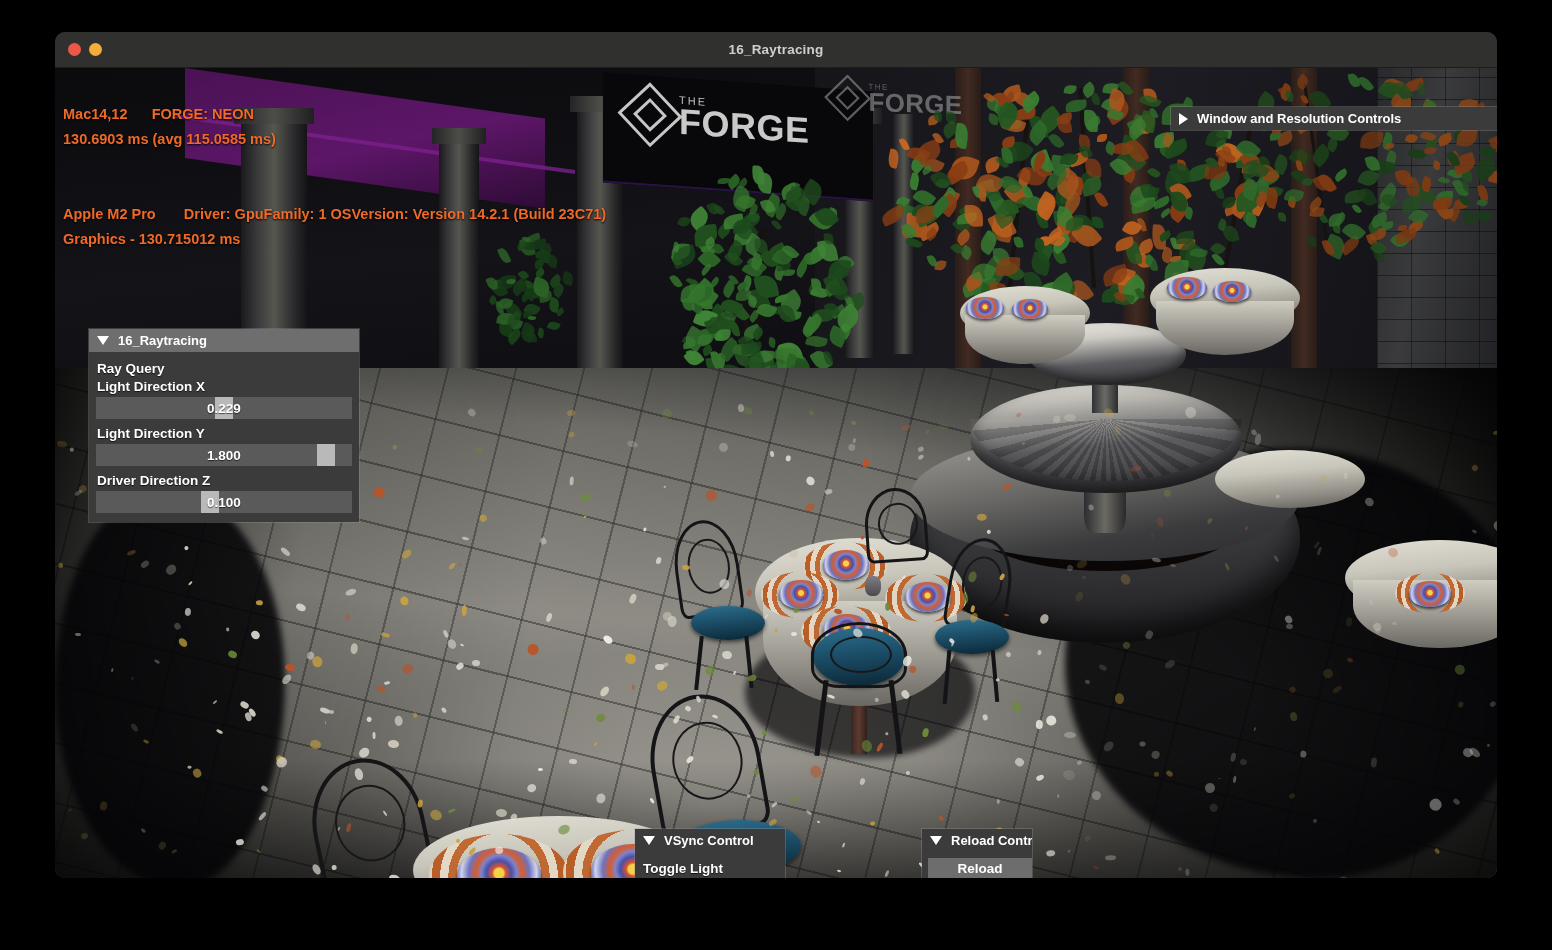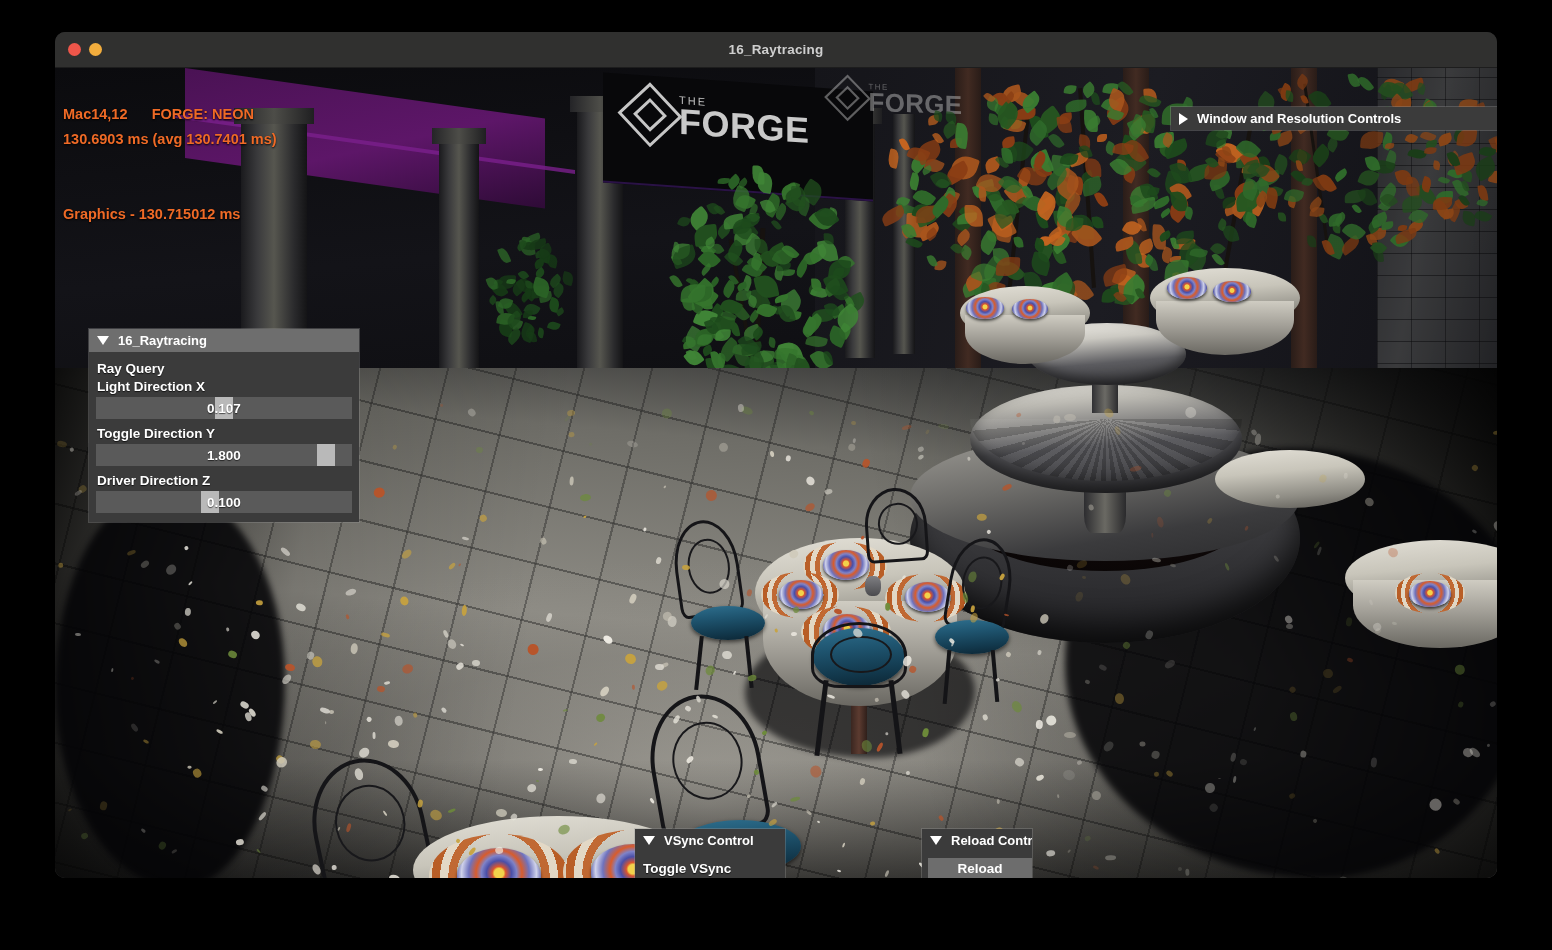--- a/index.html
+++ b/index.html
@@ -1548,23 +1548,24 @@
           <div class="petal" style="left: 956px; top: 634px; width: 11.5px; height: 9px; background: rgb(109, 139, 58); opacity: 0.67; transform: rotate(61deg);"></div>
           <div class="petal" style="left: 1264px; top: 407px; width: 7.8px; height: 7px; background: rgb(200, 163, 62); opacity: 0.21; transform: rotate(111deg);"></div>
           <div class="petal" style="left: 870px; top: 362px; width: 4.7px; height: 3.4px; background: rgb(200, 163, 62); opacity: 0.14; transform: rotate(123deg);"></div>
           <div class="petal" style="left: 1048px; top: 675px; width: 11.4px; height: 7.5px; background: rgb(232, 229, 220); opacity: 0.17; transform: rotate(134deg);"></div>
           <div class="petal" style="left: 96px; top: 369px; width: 11.7px; height: 7.9px; background: rgb(232, 229, 220); opacity: 0.3; transform: rotate(66deg);"></div>
           <div class="petal" style="left: 15px; top: 380px; width: 3.9px; height: 3.6px; background: rgb(239, 236, 227); opacity: 0.38; transform: rotate(154deg);"></div>
         </div>
 
       <div class="hud" style="left:8px; top:38px;">
         <div class="hud-line">Mac14,12      FORGE: NEON</div>
-        <div class="hud-line">130.6903 ms (avg 130.7401 ms)</div>
+        <div class="hud-line">130.6903 ms (avg 115.0585 ms)</div>
       </div>
       <div class="hud" style="left:8px; top:138px;">
+        <div class="hud-line">Apple M2 Pro       Driver: GpuFamily: 1 OSVersion: Version 14.2.1 (Build 23C71)</div>
         <div class="hud-line">Graphics - 130.715012 ms</div>
       </div>
 
       <div class="panel" style="left:1115px; top:38px; width:340px;">
         <div class="panel-header dark">
           <span class="tri right"></span>
           <span>Window and Resolution Controls</span>
         </div>
       </div>
 
@@ -1572,44 +1573,44 @@
         <div class="panel-header">
           <span class="tri"></span>
           <span>16_Raytracing</span>
         </div>
         <div class="panel-body">
           <div class="p-label">Ray Query</div>
 
           <div class="p-label">Light Direction X</div>
           <div class="slider">
             <span class="handle" id="h0" style="left: 119px;"></span>
-            <span class="val">0.107</span>
+            <span class="val">0.229</span>
           </div>
 
-          <div class="p-label">Toggle Direction Y</div>
+          <div class="p-label">Light Direction Y</div>
           <div class="slider">
             <span class="handle" id="h1" style="left: 221.34px;"></span>
             <span class="val">1.800</span>
           </div>
 
           <div class="p-label">Driver Direction Z</div>
           <div class="slider" style="margin-bottom:0;">
             <span class="handle" id="h2" style="left: 104.72px;"></span>
             <span class="val">0.100</span>
           </div>
         </div>
       </div>
 
       <div class="panel" style="left:579px; top:760px; width:152px; height:75px; overflow:hidden;">
         <div class="panel-header dark">
           <span class="tri"></span>
           <span>VSync Control</span>
         </div>
         <div class="panel-body" style="background:#3b3b3b; height:52px;">
-          <div class="p-label">Toggle VSync</div>
+          <div class="p-label">Toggle Light</div>
 
         </div>
       </div>
 
       <div class="panel" style="left:866px; top:760px; width:112px; height:62px; overflow:hidden;">
         <div class="panel-header dark">
           <span class="tri"></span>
           <span>Reload Control</span>
         </div>
         <div class="panel-body" style="background:#3b3b3b; padding:6px 0 0 6px;">

